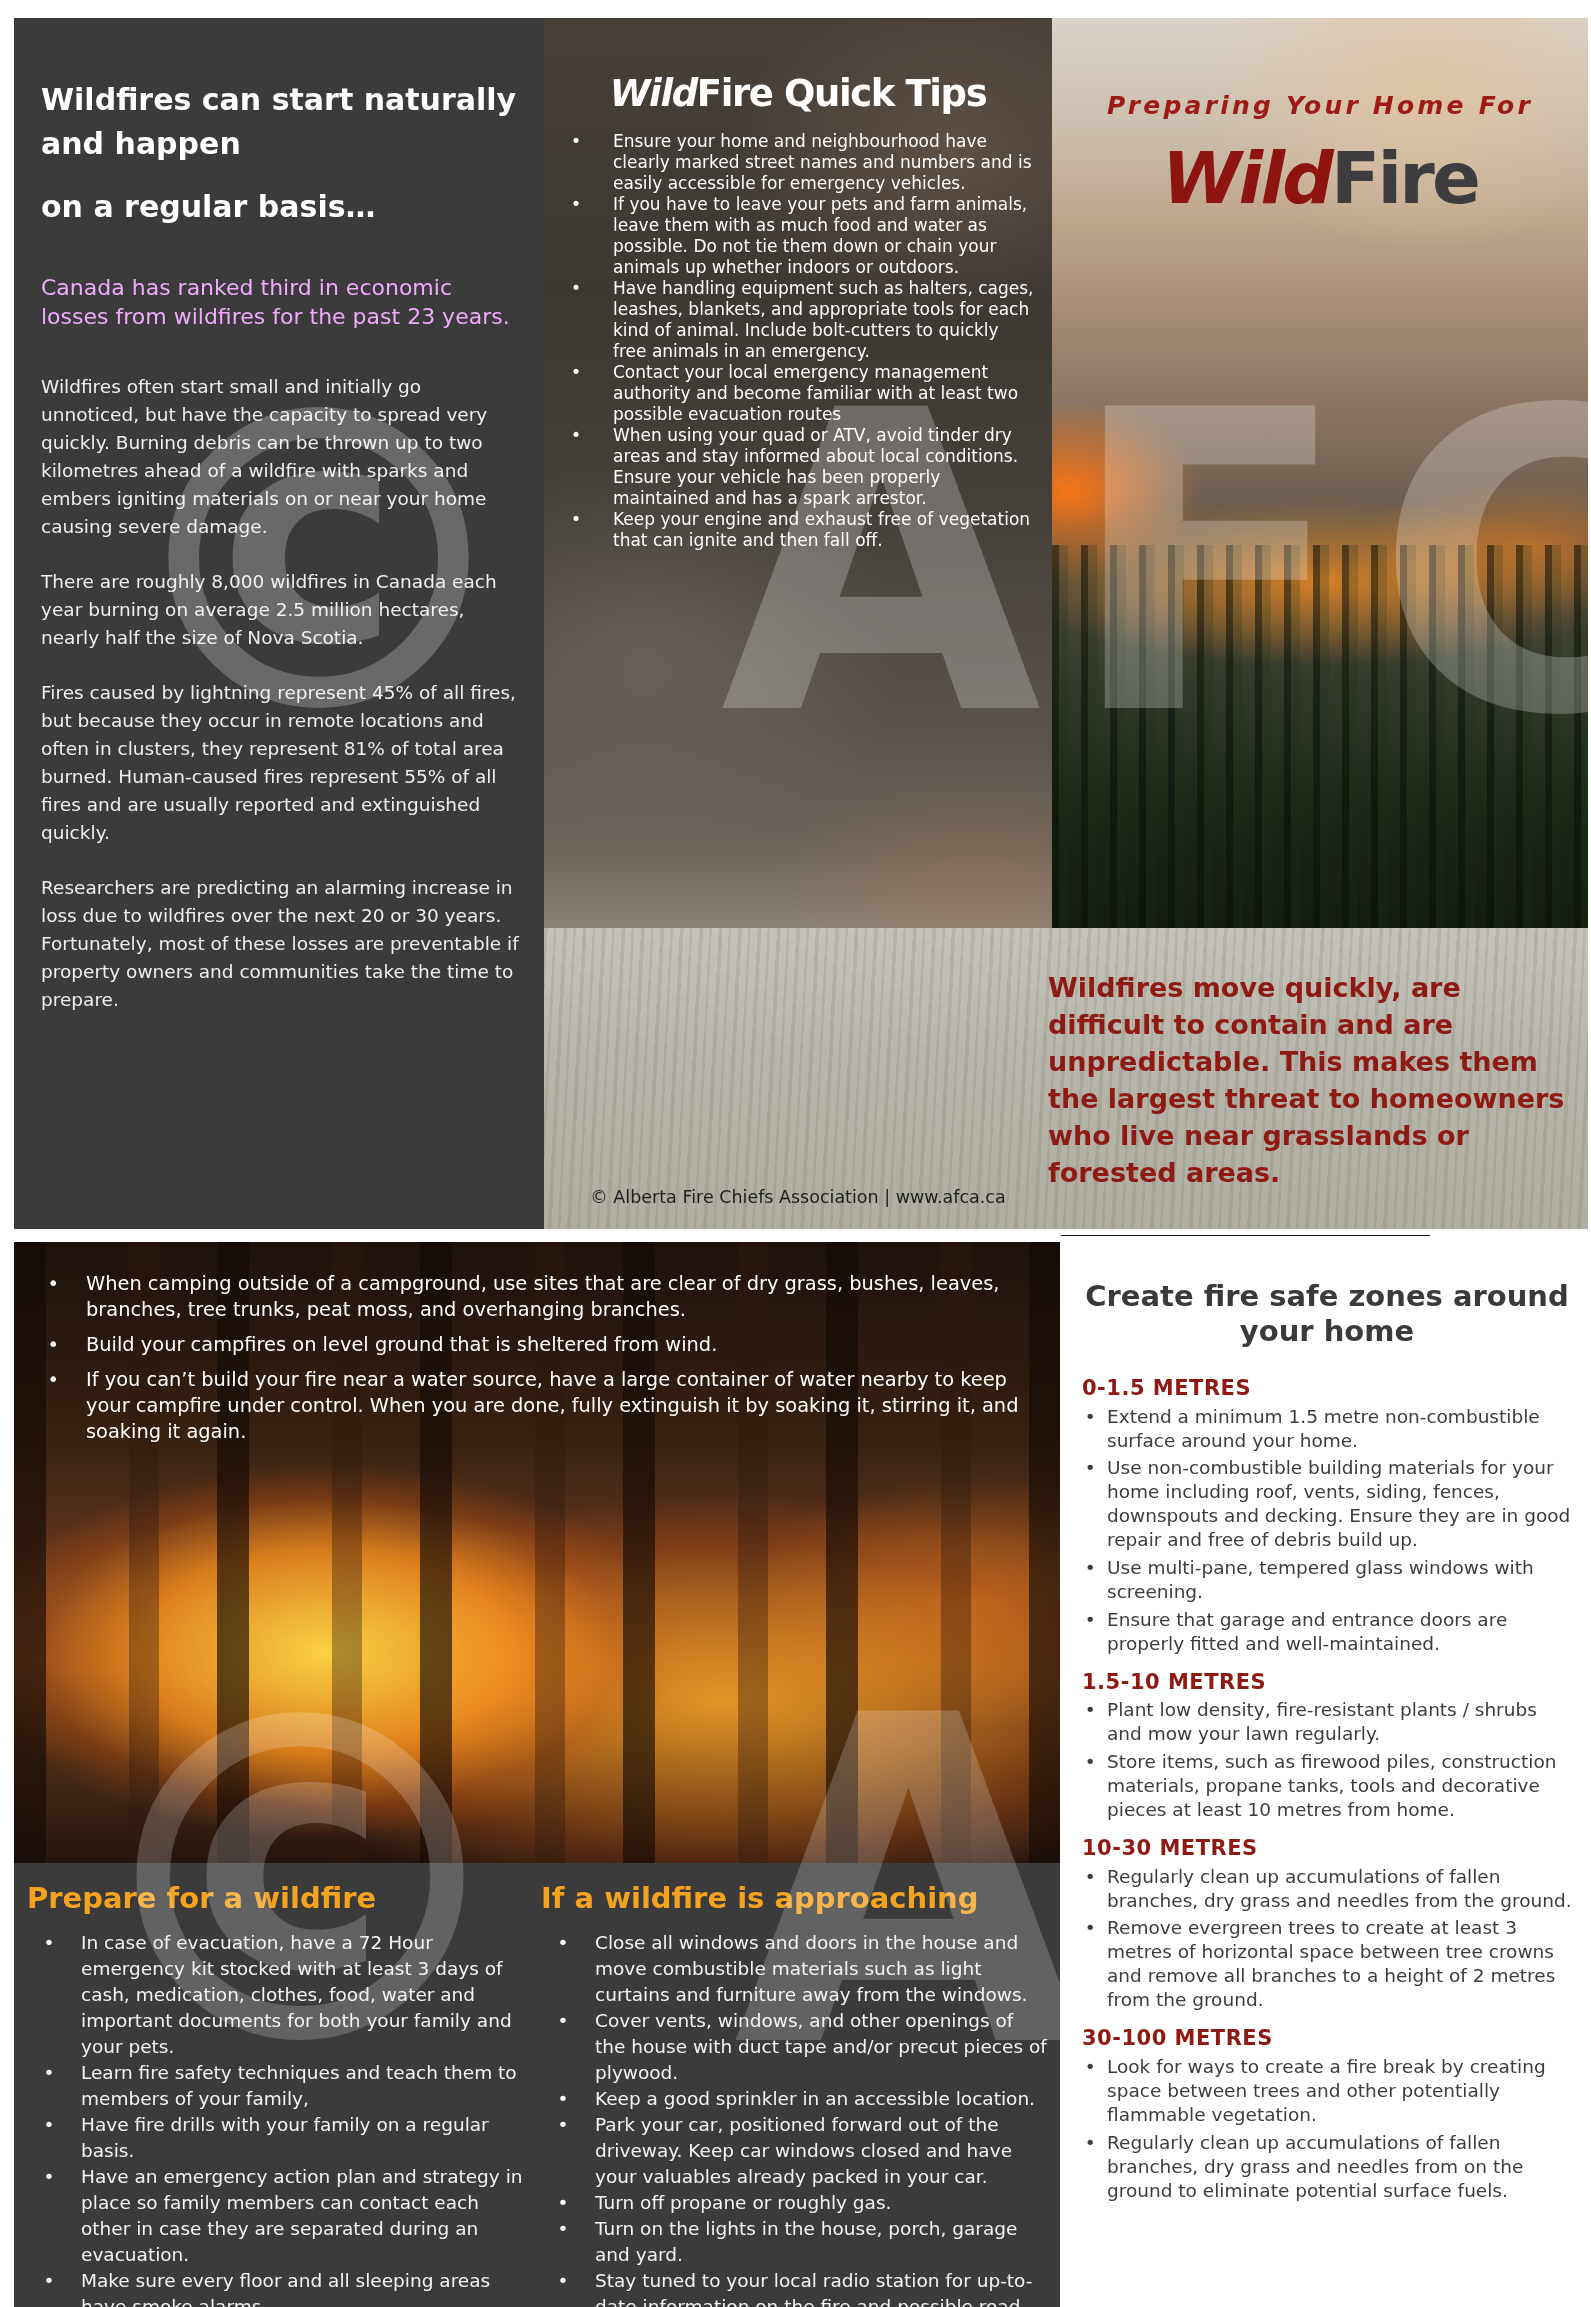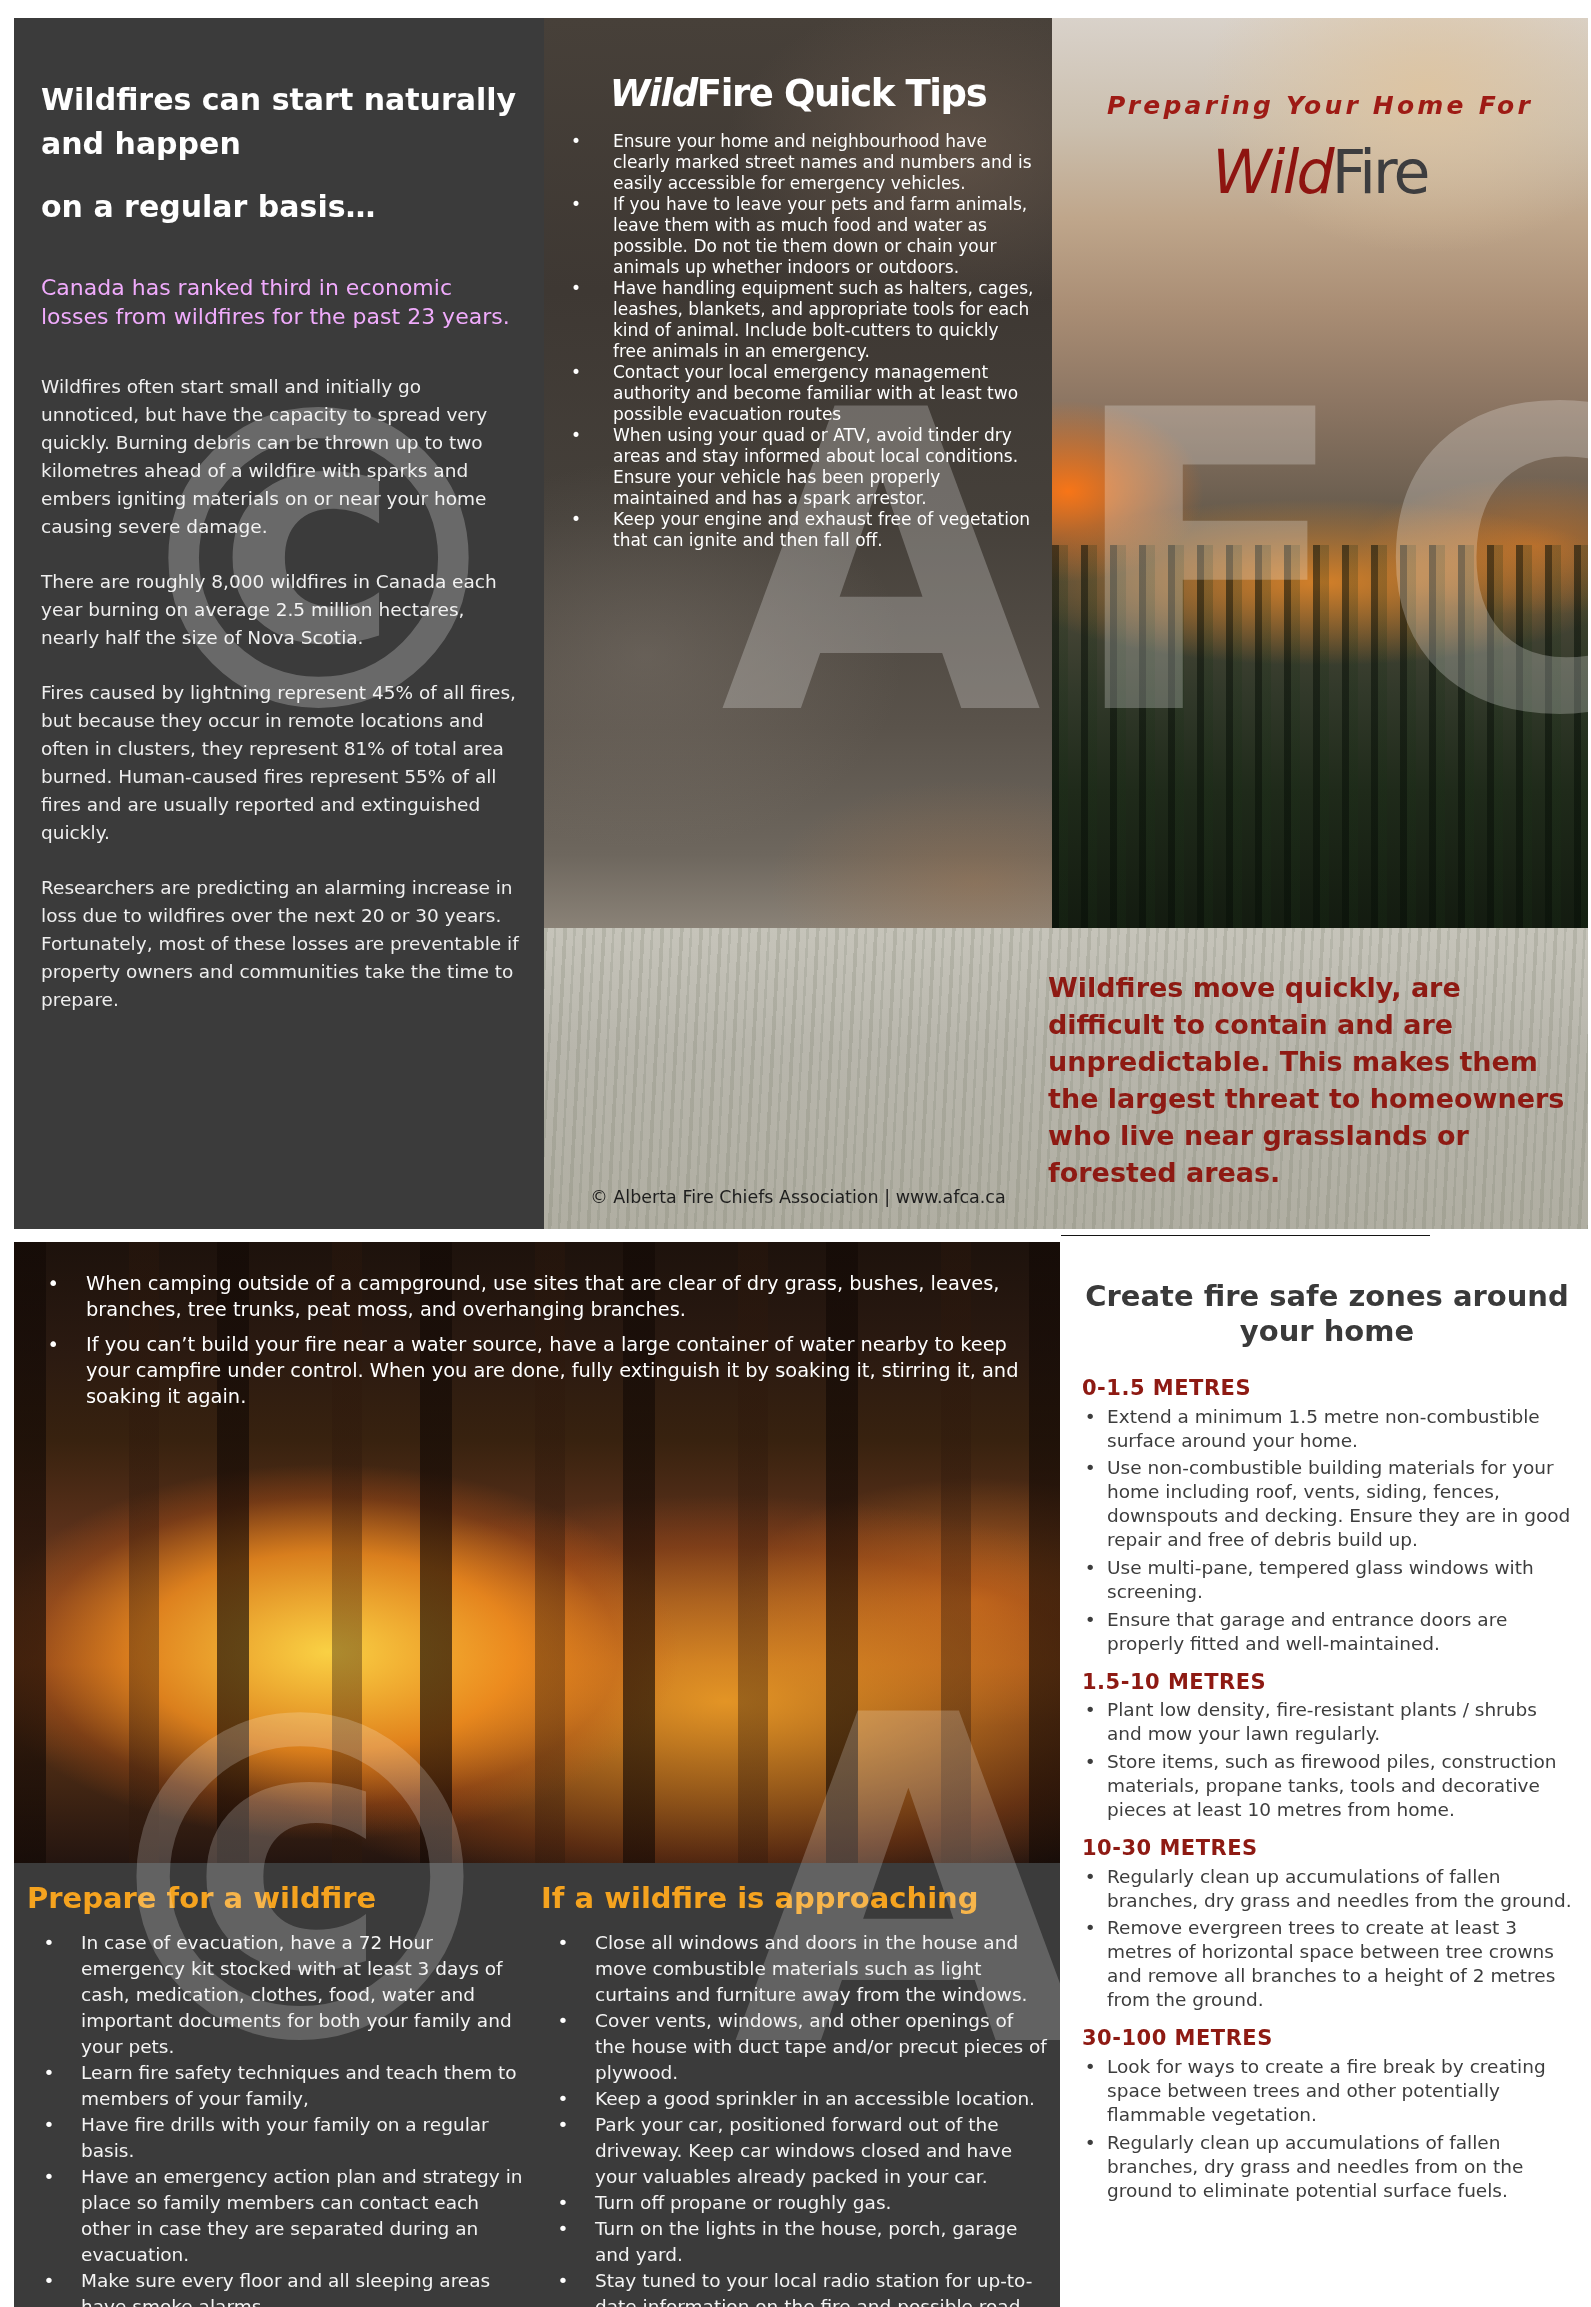--- a/index.html
+++ b/index.html
@@ -34,21 +34,21 @@
       radial-gradient(ellipse 194px 129px at 3% 52%, rgba(255,118,20,0.95), rgba(255,118,20,0) 70%),
       radial-gradient(ellipse 415px 111px at 50% 62%, rgba(255,145,35,0.75), rgba(255,145,35,0) 75%),
       radial-gradient(ellipse 231px 92px at 90% 58%, rgba(255,130,25,0.5), rgba(255,130,25,0) 75%),
       radial-gradient(ellipse 323px 231px at 70% 8%, rgba(222,196,160,0.9), rgba(222,196,160,0) 70%),
       linear-gradient(180deg,#d9d2ca 0%,#cbbfae 12%,#bfa68b 22%,#a98d74 32%,#8d7663 42%,#6f6152 52%,#4e4a3a 62%,#32392a 74%,#1f2a1a 85%,#131b10 100%);}
   .col-right::before{content:"";position:absolute;left:0;right:0;top:58%;bottom:0;
     background:repeating-linear-gradient(90deg, rgba(8,16,8,0.85) 0 7.4px, rgba(25,48,22,0.35) 7.4px 15.7px, rgba(8,16,8,0) 15.7px 29px);
     opacity:.65;}
   .masthead{position:relative;z-index:3;text-align:center;padding-top:73px;}
   .kicker{color:#9e1b15;font-size:25px;font-weight:700;font-style:italic;letter-spacing:3.2px;}
-  .logo{margin-top:8px;font-size:60px;font-weight:400;letter-spacing:-2.8px;line-height:88px;}
+  .logo{margin-top:14px;font-size:72px;font-weight:700;letter-spacing:-2.8px;line-height:88px;}
   .logo .wild{color:#8e1410;font-style:italic;}
   .logo .fire{color:#3d3d3f;}
   .aerial{position:absolute;left:530px;top:910px;width:1044px;height:301px;z-index:1;
     background:
       repeating-linear-gradient(93deg, rgba(110,115,95,0.20) 0 3.7px, rgba(255,255,255,0) 3.7px 10px, rgba(90,100,80,0.14) 10px 12.5px, rgba(255,255,255,0) 12.5px 19.4px),
       linear-gradient(180deg,#c6c4ba 0%,#b8b6ac 40%,#b0aea2 100%);}
   .quote{position:absolute;right:23px;top:41px;width:517px;z-index:3;text-align:left;
     color:#8e1a13;font-size:27px;line-height:37px;font-weight:600;}
   .credit{position:absolute;left:0;bottom:22px;width:508px;z-index:3;text-align:center;
     color:#1e1e1e;font-size:17.5px;}
@@ -141,20 +141,21 @@
     <div class="watermark wm-top">© AFCA</div>
   </section>
 
   <div class="crop-line"></div>
 
   <section class="bottom-left">
 
     <div class="photo-fire-bottom">
       <ul class="camp-list">
           <li>When camping outside of a campground, use sites that are clear of dry grass, bushes, leaves, branches, tree trunks, peat moss, and overhanging branches.</li>
+          <li>Build your campfires on level ground that is sheltered from wind.</li>
           <li>If you can’t build your fire near a water source, have a large container of water nearby to keep your campfire under control. When you are done, fully extinguish it by soaking it, stirring it, and soaking it again.</li>
         </ul>
     </div>
 
     <div class="dark-panel">
       <div class="panel-col col-prepare">
         <h3>Prepare for a wildfire</h3>
         <ul class="panel-list">
             <li>In case of evacuation, have a 72 Hour emergency kit stocked with at least 3 days of cash, medication, clothes, food, water and important documents for both your family and your pets.</li>
             <li>Learn fire safety techniques and teach them to members of your family,</li>

